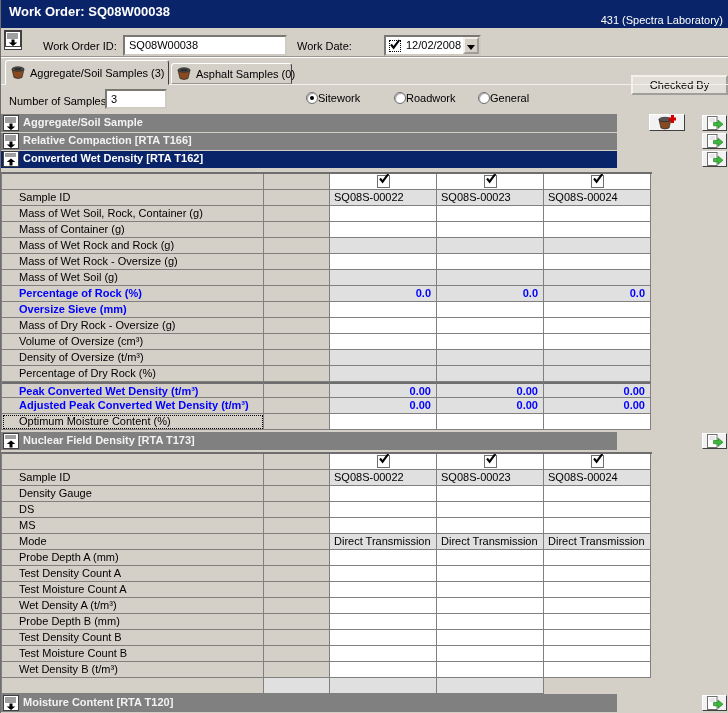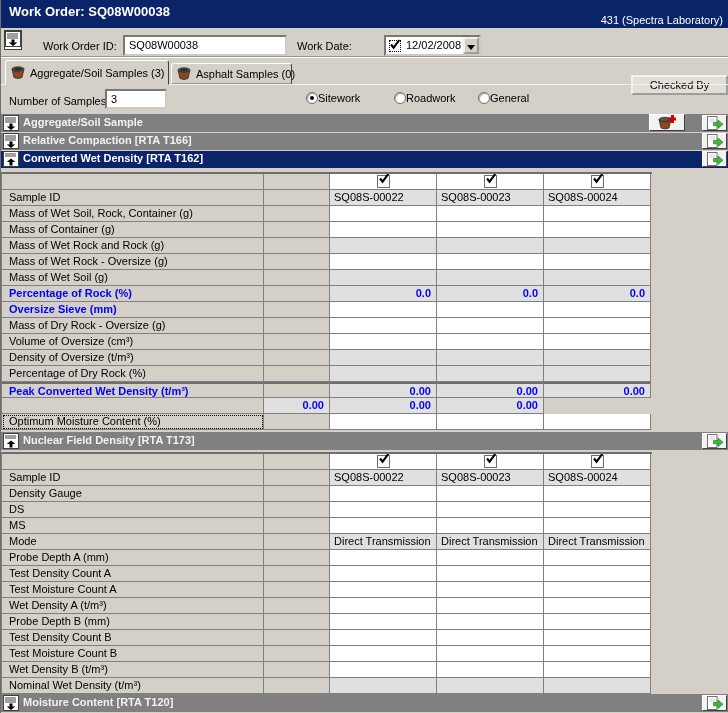--- a/index.html
+++ b/index.html
@@ -31,33 +31,33 @@
   .tab{position:absolute;background:#D4D0C8;border:1px solid;border-color:#fff #404040 #D4D0C8 #fff;
     border-radius:3px 3px 0 0;display:flex;align-items:center;gap:5px;padding:0 5px;box-sizing:border-box;white-space:nowrap;}
   .tab.active{z-index:3;}
   .tab.inactive{z-index:1;border-bottom:1px solid #404040;border-bottom-color:#9a968e;}
   
   .radio{position:absolute;display:flex;align-items:center;gap:0;white-space:nowrap;}
   .rdot{width:12px;height:12px;border-radius:50%;background:#fff;border:1px solid #6e6e6e;
     box-shadow:inset 1px 1px 1px #aaa;position:relative;box-sizing:border-box;}
   .rdot.sel::after{content:"";position:absolute;left:3px;top:3px;width:4px;height:4px;border-radius:50%;background:#000;}
   
-  .sec{position:absolute;left:0;width:728px;height:18px;background:#808080;color:#F2F2F2;font-weight:bold;text-align:right;}
+  .sec{position:absolute;left:0;width:616px;height:18px;background:#808080;color:#F2F2F2;font-weight:bold;text-align:right;}
   .sec.selected{background:#0A246A;color:#fff;}
   .sec-label{position:absolute;left:22px;top:2px;white-space:nowrap;}
   .cbtn{position:absolute;left:2px;top:1px;width:16px;height:16px;}
   .hbtn{position:absolute;top:1px;height:16px;background:#F2F2F2;border:1px solid;border-color:#fff #404040 #404040 #fff;
     box-sizing:border-box;display:flex;align-items:center;justify-content:center;}
   
   .gtable{position:absolute;left:0;width:651px;border-top:2px solid #6e6e6e;border-left:1px solid #808080;box-sizing:border-box;}
   .trow{display:grid;grid-template-columns:262px 66px 107px 107px 107px;height:16px;}
   .trow.sep-top .cell{border-top:2px solid #6e6e6e;}
   .cell{border-right:1px solid #808080;border-bottom:1px solid #808080;box-sizing:border-box;
     overflow:hidden;white-space:nowrap;line-height:13px;padding-top:1px;}
-  .lab{background:#D4D0C8;padding-left:7px;padding-right:2px;}
+  .lab{background:#D4D0C8;padding-left:17px;padding-right:2px;}
   .fill{background:#D4D0C8;}
   .dw{background:#fff;}
   .dg{background:#E0E0E0;}
   .blue{color:#0000FF;font-weight:bold;}
   .val{text-align:right;padding-right:5px;}
   .txt{padding-left:4px;}
   .focused{outline:1px dotted #000;outline-offset:-2px;}
   .cbwrap{display:flex;align-items:center;justify-content:center;padding-top:0;}
   .cb{width:13px;height:13px;background:#fff;border:1px solid #6e6e6e;box-sizing:border-box;
     display:flex;align-items:center;justify-content:center;}
@@ -322,20 +322,21 @@
         <div class="cell dg"></div>
       </div>
       <div class="trow sep-top">
         <div class="cell lab blue">Peak Converted Wet Density (t/m³)</div>
         <div class="cell fill"></div>
         <div class="cell dg blue val">0.00</div>
         <div class="cell dg blue val">0.00</div>
         <div class="cell dg blue val">0.00</div>
       </div>
       <div class="trow">
+        <div class="cell lab blue">Adjusted Peak Converted Wet Density (t/m³)</div>
         <div class="cell fill"></div>
         <div class="cell dg blue val">0.00</div>
         <div class="cell dg blue val">0.00</div>
         <div class="cell dg blue val">0.00</div>
       </div>
       <div class="trow">
         <div class="cell lab focused">Optimum Moisture Content (%)</div>
         <div class="cell fill"></div>
         <div class="cell dw"></div>
         <div class="cell dw"></div>
@@ -474,21 +475,20 @@
         <div class="cell dw"></div>
       </div>
       <div class="trow">
         <div class="cell lab">Wet Density B (t/m³)</div>
         <div class="cell fill"></div>
         <div class="cell dw"></div>
         <div class="cell dw"></div>
         <div class="cell dw"></div>
       </div>
       <div class="trow">
-        <div class="cell lab">Nominal Wet Density (t/m³)</div>
         <div class="cell fill"></div>
         <div class="cell dg"></div>
         <div class="cell dg"></div>
         <div class="cell dg"></div>
       </div>
     </div>
 
   <div class="sec" style="top:694px;height:18px;">
     <span class="cbtn"><span><svg width="16" height="16" viewBox="0 0 16 16">
             <rect x="0.5" y="0.5" width="15" height="15" fill="#fff" stroke="#404040"></rect>

